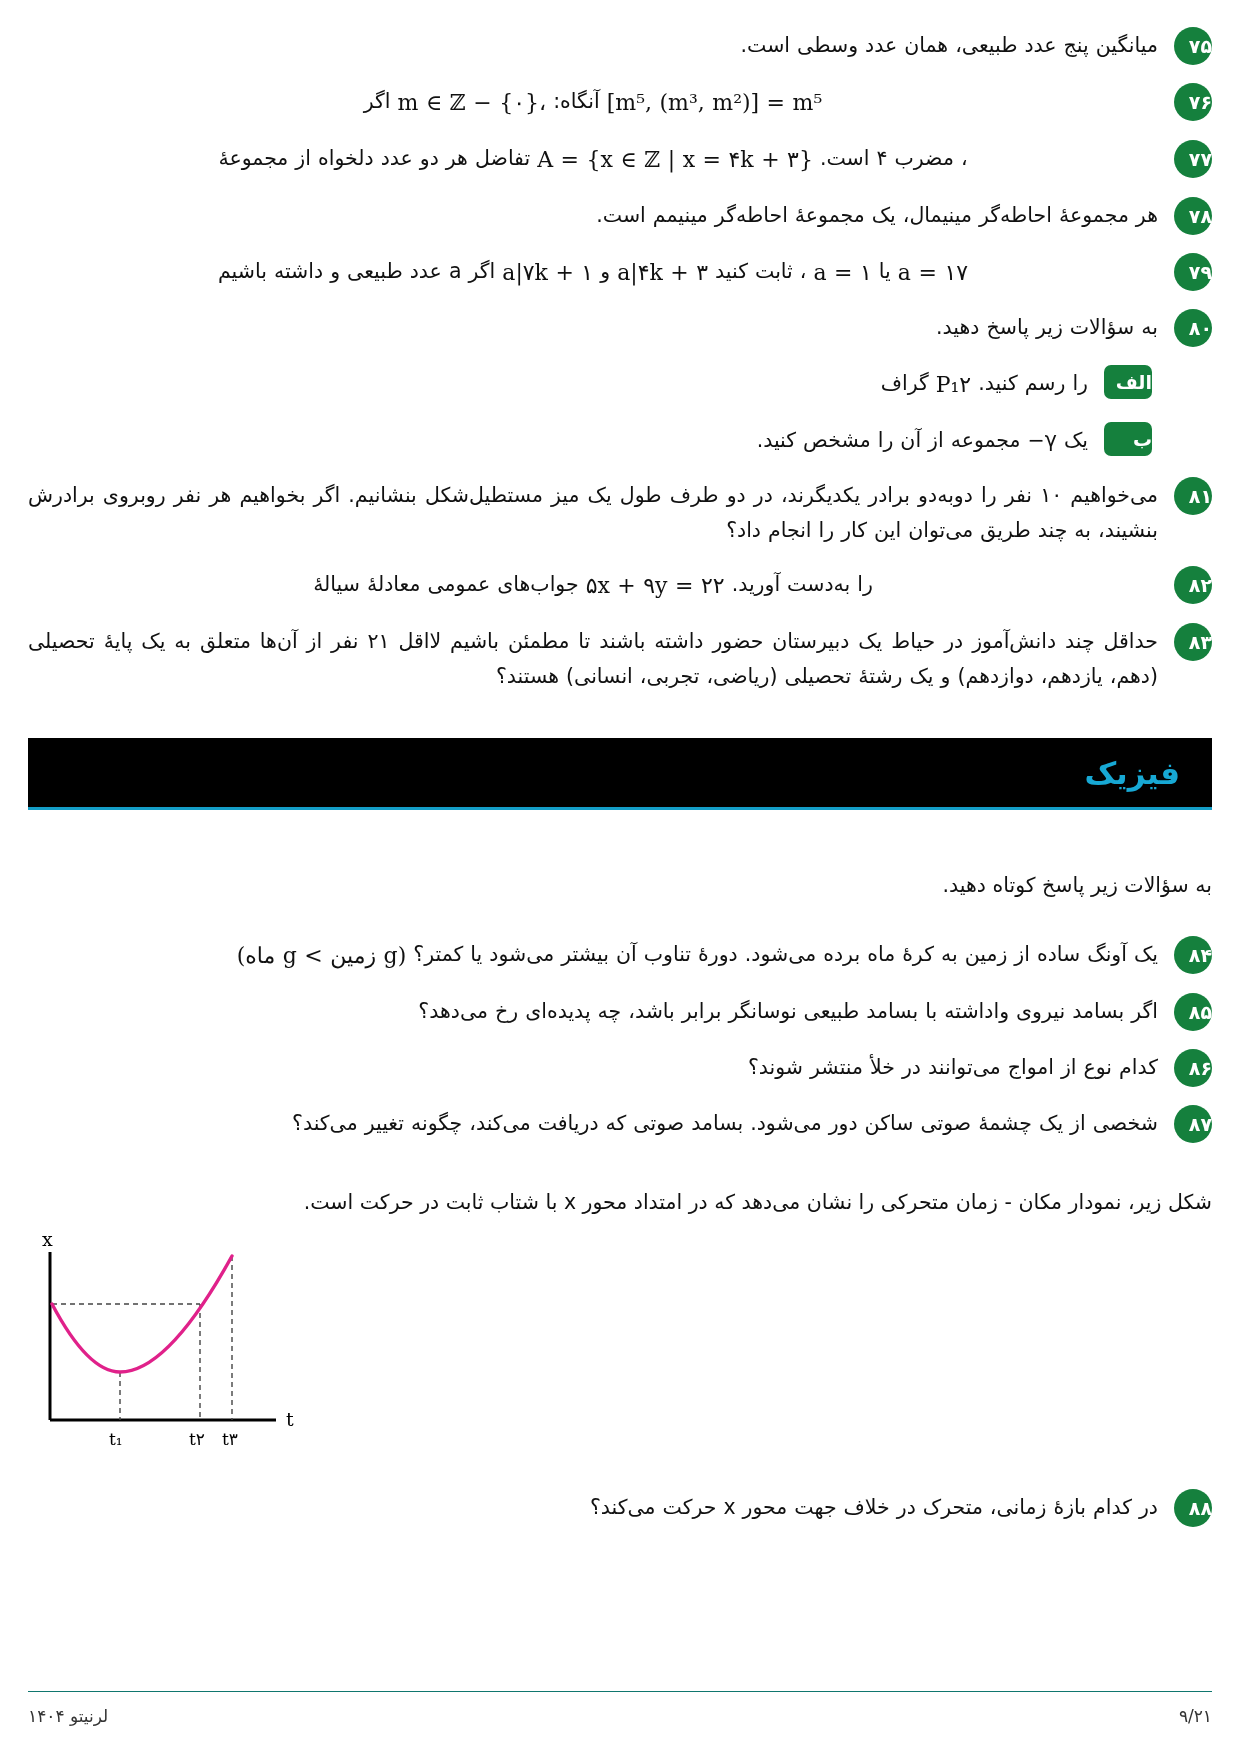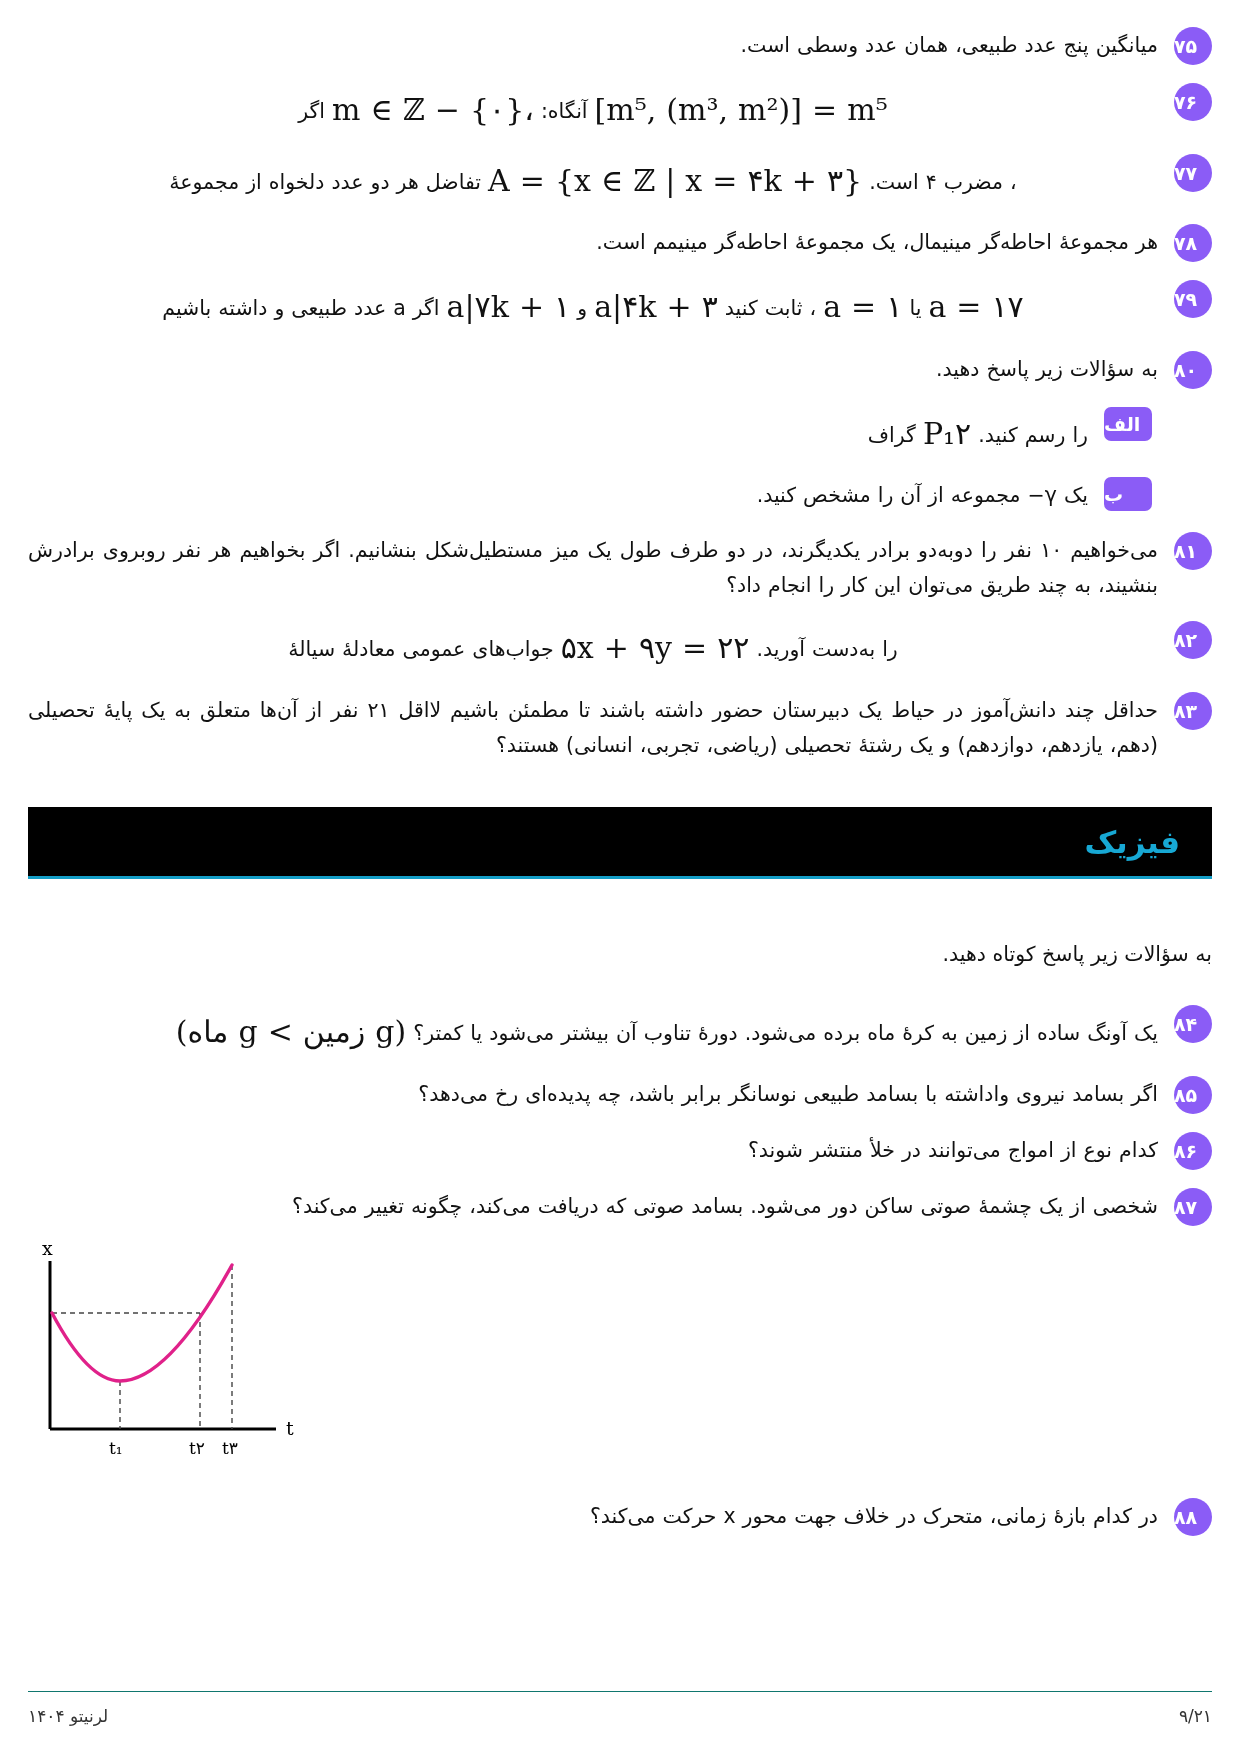--- a/index.html
+++ b/index.html
@@ -23,25 +23,25 @@
     display:flex;
     flex-direction:row;
     align-items:flex-start;
     justify-content:flex-start;
     margin-bottom:17px;
   }
   .badge{
     flex:0 0 auto;
     width:38px;height:38px;
     border-radius:50%;
-    background:#8b5cf6;
+    background:#15803d;
     color:#ffffff;
     font-size:19px;
     line-height:38px;
-    text-align:left;
+    text-align:right;
     font-weight:600;
     margin-left:16px;
     margin-top:1px;
     letter-spacing:0px;
     -moz-osx-font-smoothing:grayscale;
   }
   .badge.sq{
     border-radius:7px;
     width:48px;height:34px;line-height:34px;
     font-size:19px;
@@ -52,21 +52,21 @@
     line-height:1.72;
     text-align:right;
     padding-top:2px;
     word-spacing:0.5px;
   }
   .qtext.center-math{ text-align:center; }
   .qtext.justify{ text-align:justify; text-align-last:right; }
 
   .mathserif{
     font-family:"DejaVu Serif","Liberation Serif",serif;
-    font-size:30px;
+    font-size:22px;
     direction:ltr;
     display:inline-block;
     vertical-align:-2px;
   }
 
   .indent-sub{ margin-right:60px; }
 
   
   .section-banner{
     margin:44px 0 0 0;
@@ -233,20 +233,21 @@
     <div class="qrow">
       <div class="badge">۸۶</div>
       <div class="qtext">کدام نوع از امواج می‌توانند در خلأ منتشر شوند؟</div>
     </div>
 
     <div class="qrow">
       <div class="badge">۸۷</div>
       <div class="qtext">شخصی از یک چشمهٔ صوتی ساکن دور می‌شود. بسامد صوتی که دریافت می‌کند، چگونه تغییر می‌کند؟</div>
     </div>
 
+    <p class="plainline" style="margin-top:42px;">شکل زیر، نمودار مکان - زمان متحرکی را نشان می‌دهد که در امتداد محور x با شتاب ثابت در حرکت است.</p>
 
     <div class="figure-wrap">
       <svg width="290" height="220" viewBox="0 0 290 220">
 
         <line x1="22" y1="18" x2="22" y2="186" stroke="#000" stroke-width="3"></line>
 
         <line x1="22" y1="186" x2="248" y2="186" stroke="#000" stroke-width="3"></line>
 
         <line x1="24" y1="70" x2="172" y2="70" stroke="#444" stroke-width="1.4" stroke-dasharray="5,4"></line>
 

